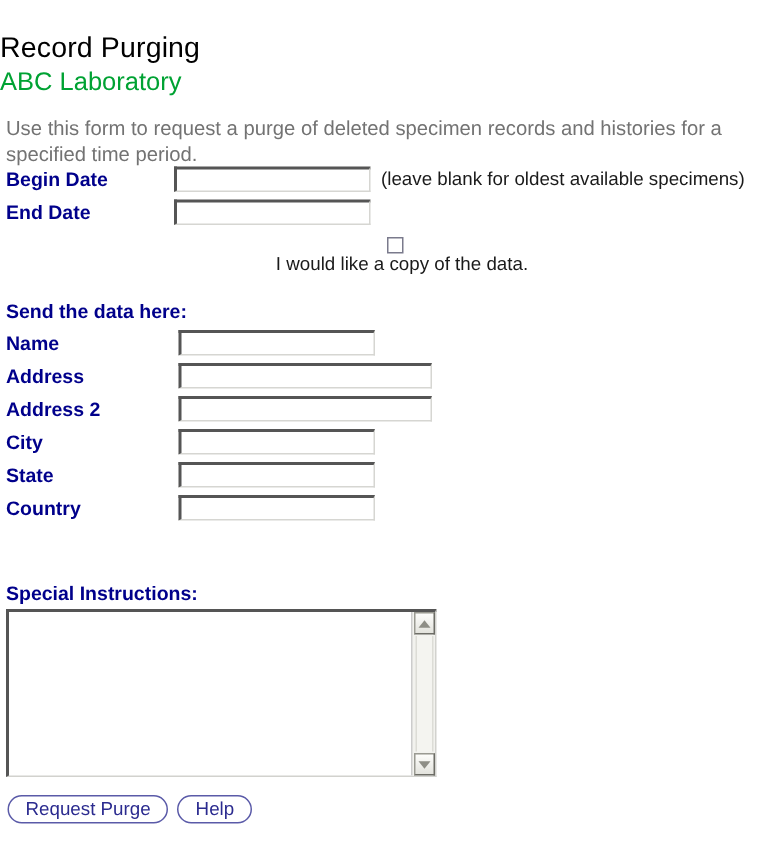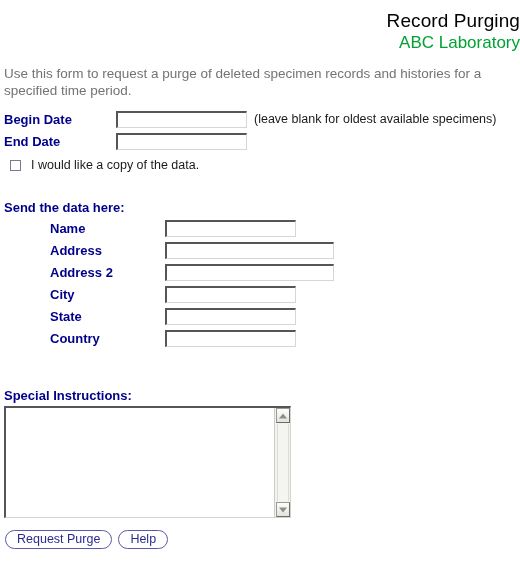--- a/index.html
+++ b/index.html
@@ -14,22 +14,23 @@
     position: relative;
     overflow: hidden;
     font-family: "Liberation Sans", sans-serif;
     font-size: 13px;
     color: #1a1a1a;
     -webkit-font-smoothing: none;
   }
 
   
   .title-block {
-    text-align: right;
+    text-align: left;
     padding-top: 9px;
+    margin-top: 12px;
   }
   .title-main {
     font-size: 19px;
     font-weight: normal;
     color: #000000;
     line-height: 23px;
     letter-spacing: 0.1px;
   }
   .title-sub {
     font-size: 17px;
@@ -92,20 +93,21 @@
     color: #1a1a1a;
     white-space: nowrap;
   }
 
   
   .check-row {
     display: flex;
     align-items: center;
     margin-top: 6px;
     margin-left: 6px;
+    flex-direction: column;
   }
   .checkbox {
     width: 11px;
     height: 11px;
     box-sizing: border-box;
     border: 1px solid #7a7a8c;
     background: #ffffff;
     display: inline-block;
   }
   .check-label {
@@ -121,21 +123,20 @@
     top: 200px;
     width: 512px;
   }
   .send-head {
     margin-bottom: 2px;
   }
   .addr-row {
     display: flex;
     align-items: center;
     height: 22px;
-    margin-left: 46px;
   }
   .addr-row .navy-label {
     width: 115px;
   }
   .addr-row .txt {
     width: 131px;
   }
   .addr-row.wide .txt {
     width: 169px;
   }

